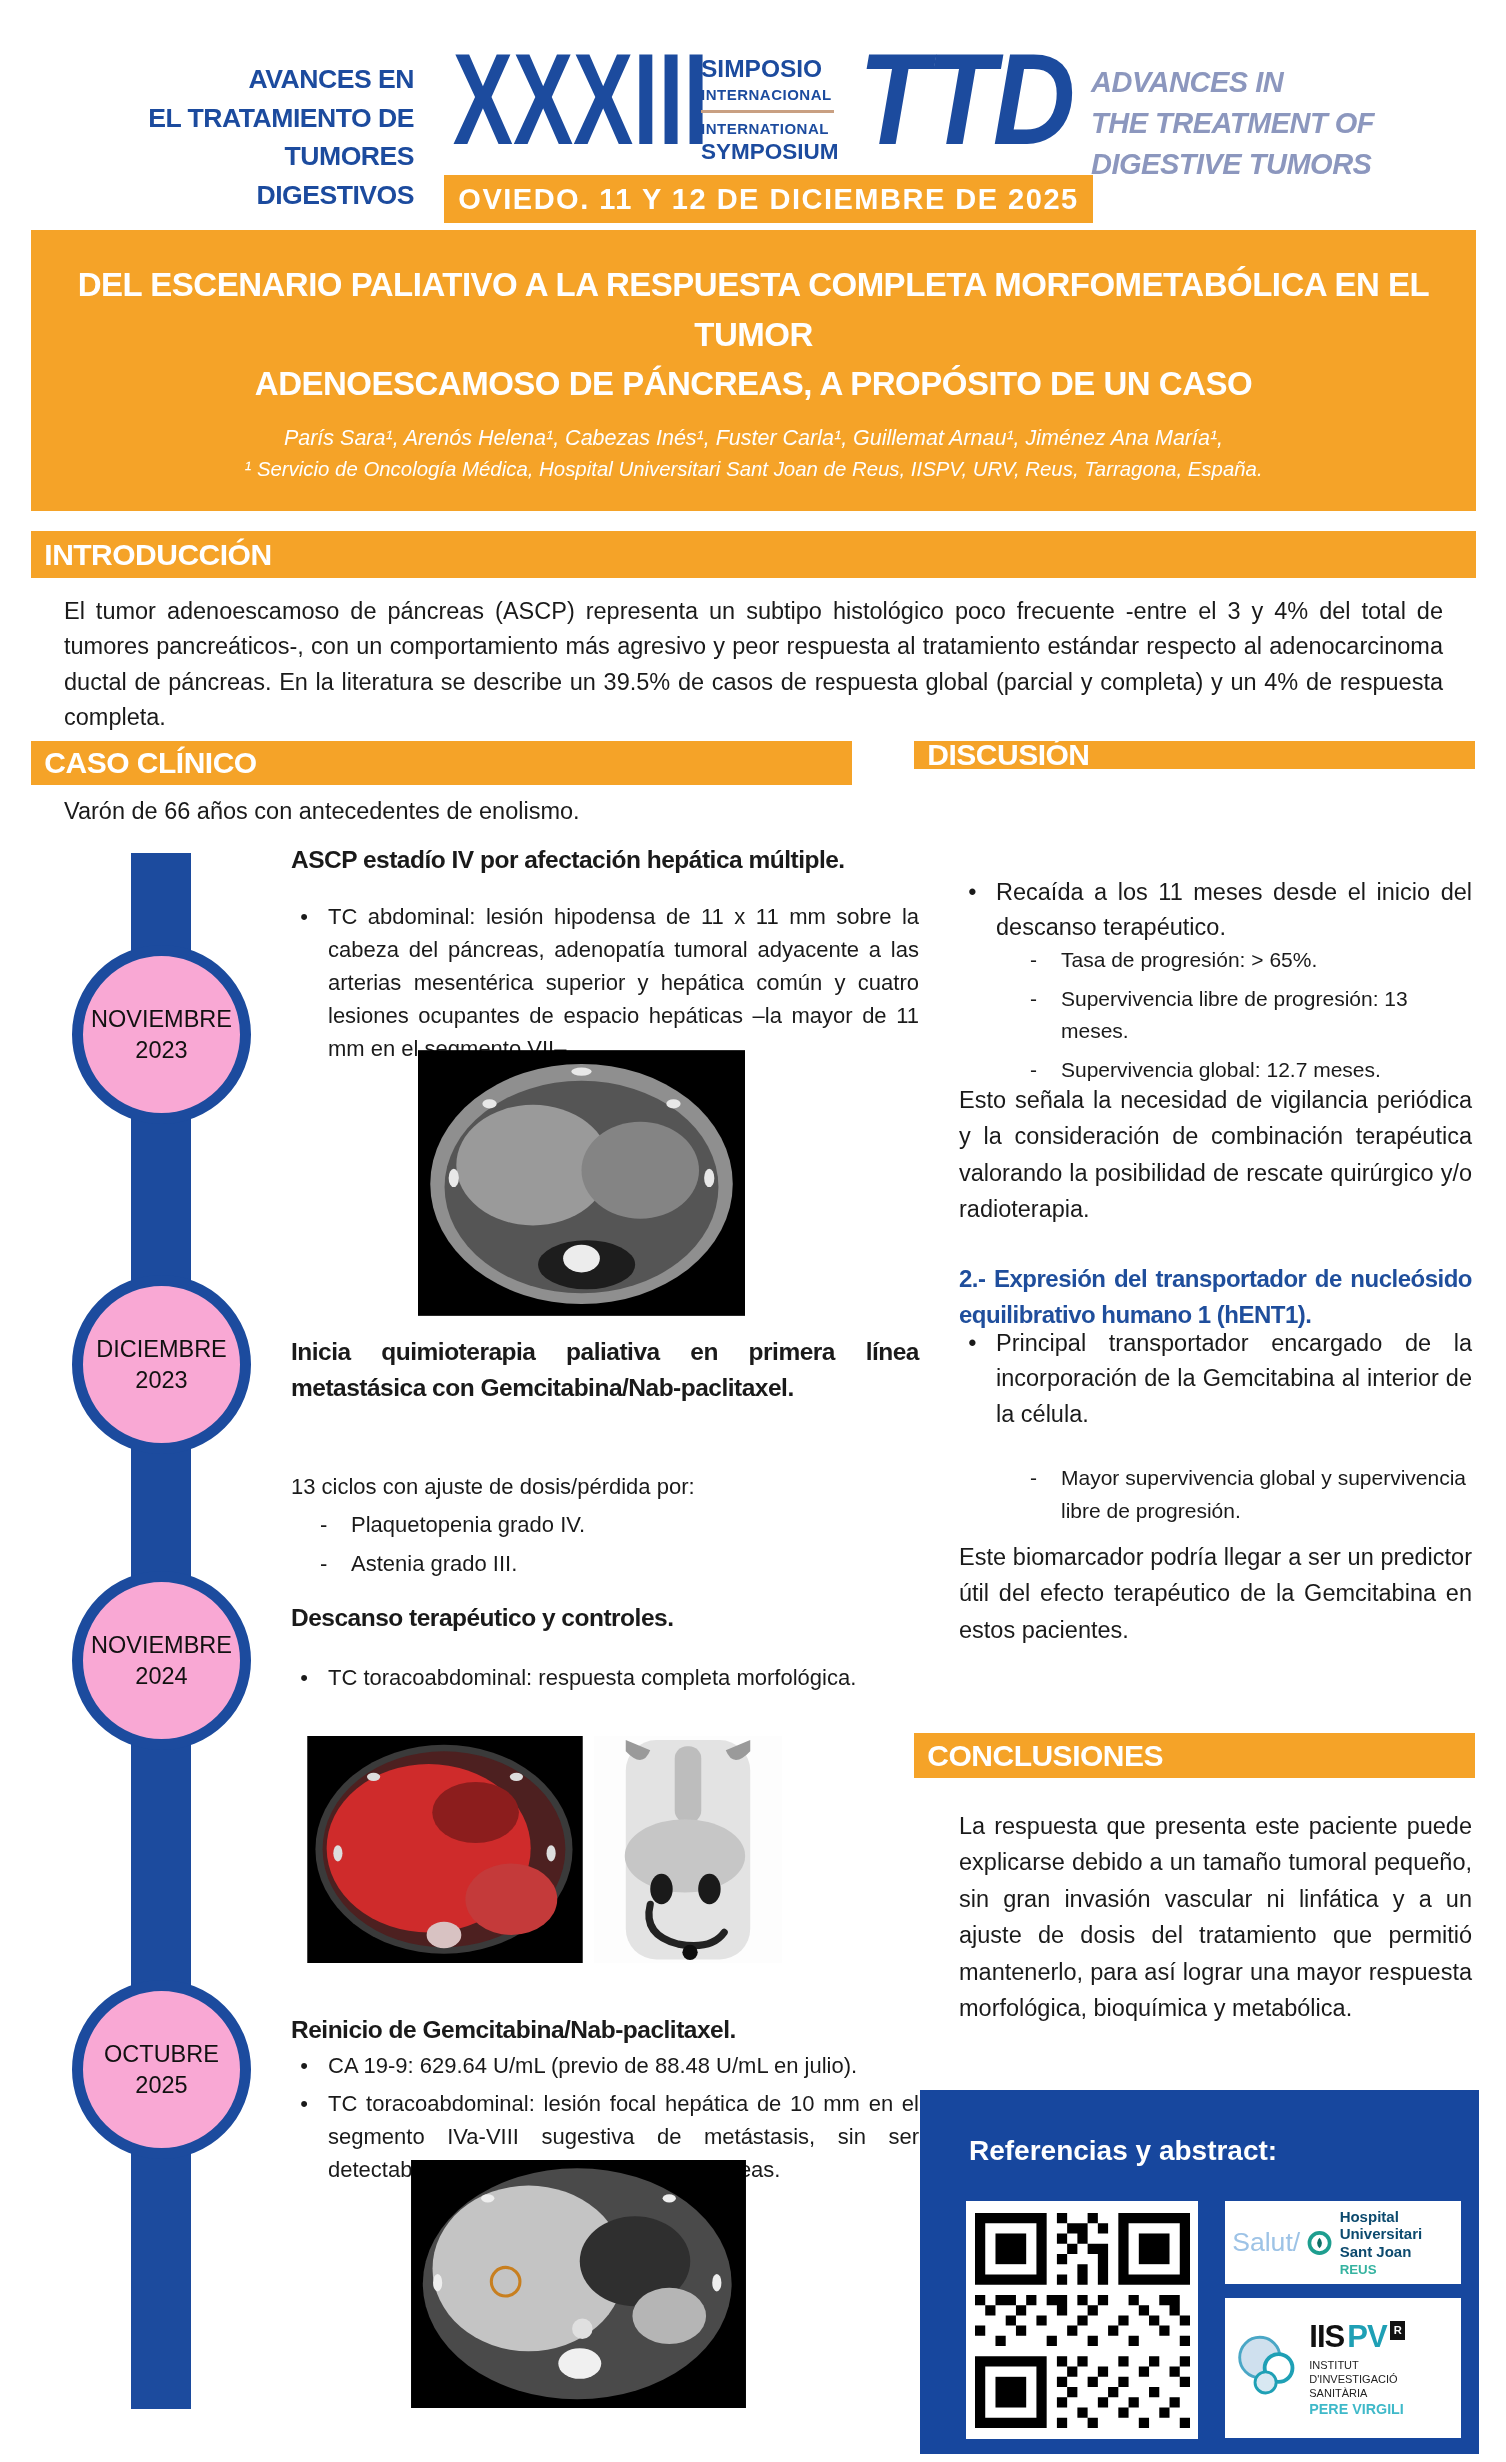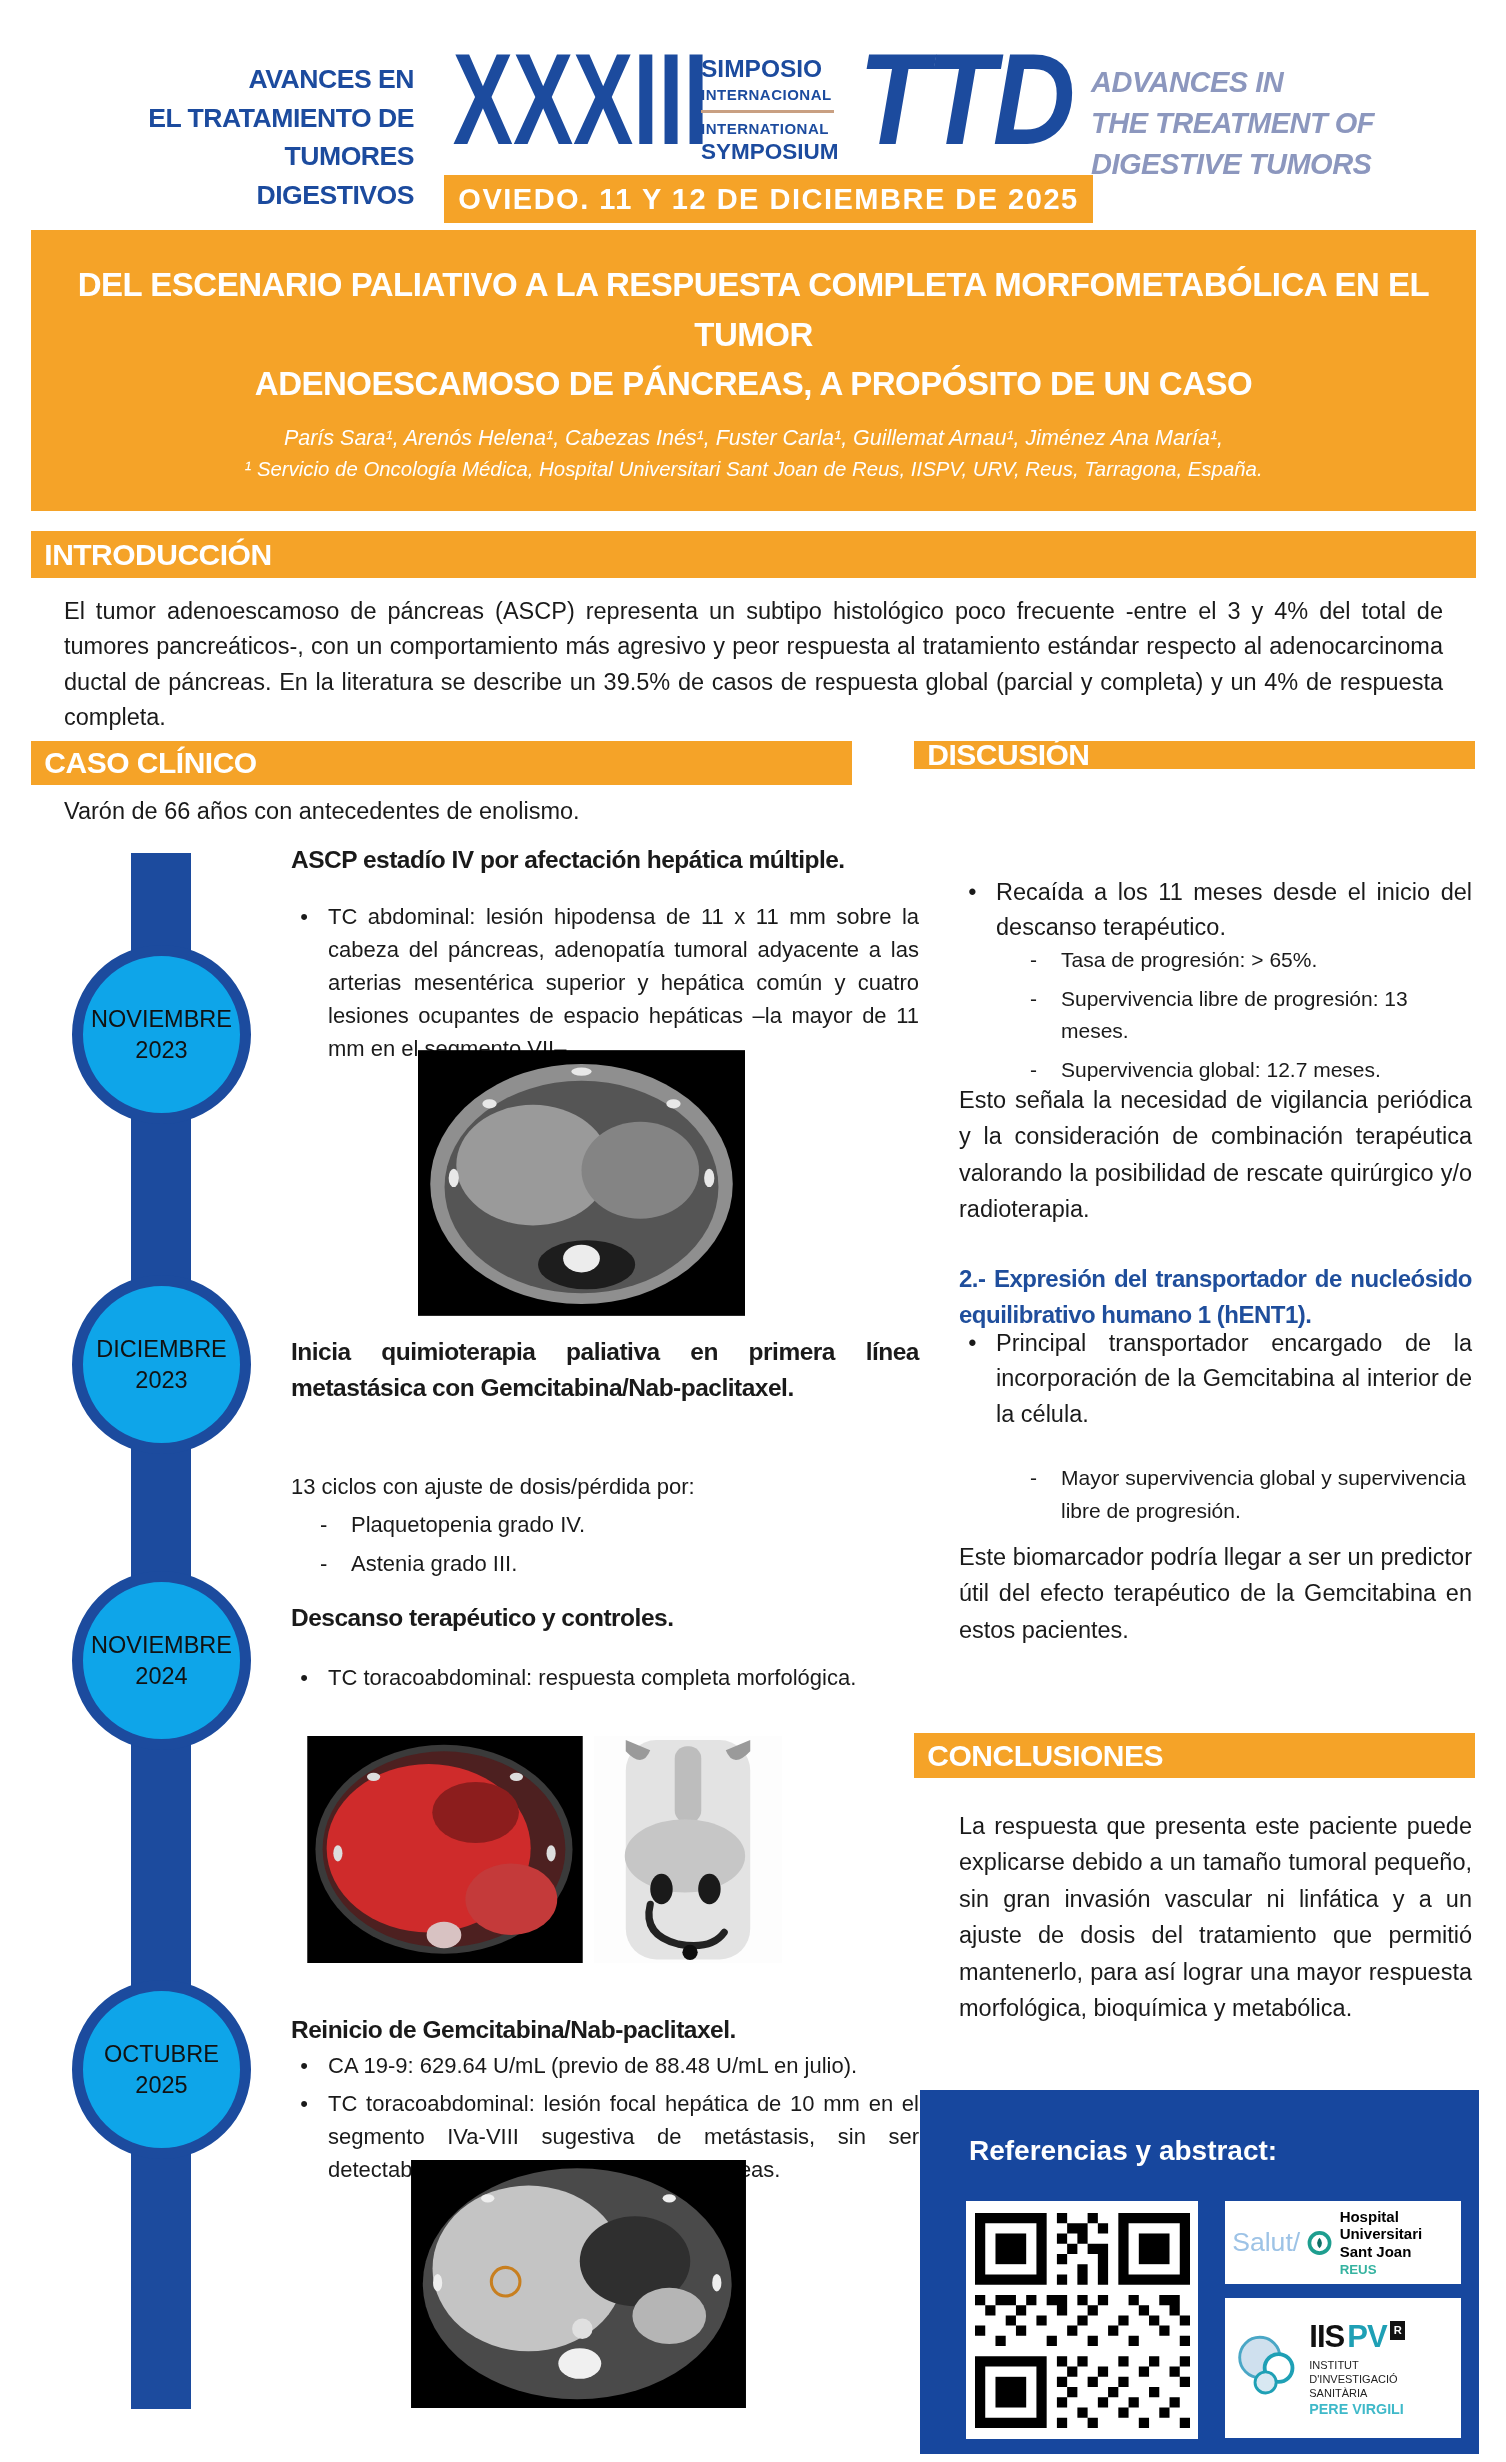--- a/index.html
+++ b/index.html
@@ -50,37 +50,37 @@
   .h-black{font-weight:bold;font-size:24.5px;line-height:1.45;letter-spacing:-0.5px;}
   .body-txt{font-size:22px;line-height:1.5;text-align:justify;}
   ul.b{list-style:none;}
   ul.b li{position:relative;padding-left:37px;margin-bottom:5.1px;}
   ul.b li::before{content:"•";position:absolute;left:9.2px;top:0;}
   ul.d{list-style:none;}
   ul.d li{position:relative;padding-left:34px;margin-bottom:6.1px;}
   ul.d li::before{content:"-";position:absolute;left:3.1px;top:0;}
   
   .tl-line{left:131px;top:853px;width:60px;height:1556px;background:var(--blue);}
-  .milestone{width:179px;height:179px;border-radius:50%;background:#0ea5e9;border:11.2px solid var(--blue);
+  .milestone{width:179px;height:179px;border-radius:50%;background:#f9a8d4;border:11.2px solid var(--blue);
     display:flex;flex-direction:column;align-items:center;justify-content:center;
     font-size:23.5px;line-height:1.3;text-align:center;color:#111;left:72px;}
   
   .h-blue{color:#1F4E9C;font-weight:bold;font-size:24px;line-height:1.5;text-align:justify;letter-spacing:-0.5px;}
   .disc-b li{font-size:23.5px;}
   .disc-d{font-size:21px;line-height:1.55;}
   .para{font-size:23.5px;line-height:1.55;text-align:justify;}
   
   .ref-box{left:920px;top:2090px;width:559px;height:364px;background:var(--navy);}
   .ref-heading{position:absolute;left:49px;top:45px;color:#fff;font-weight:bold;font-size:28px;}
   .qr-tile{position:absolute;left:46px;top:111px;width:232px;height:238px;background:#fff;
     display:flex;align-items:center;justify-content:center;}
   .card{position:absolute;left:305px;background:#fff;display:flex;align-items:center;padding:7.2px;}
   .card-salut{top:111px;width:236px;height:83px;gap:7.2px;}
   .salut-word{font-size:26.6px;color:#9DC3E6;font-weight:normal;}
-  .hosp-names{font-size:15px;font-weight:bold;color:#000000;line-height:1.15;}
+  .hosp-names{font-size:15px;font-weight:bold;color:#0c4a6e;line-height:1.15;}
   .hosp-city{font-size:13.3px;color:var(--teal2);font-weight:bold;margin-top:2px;}
   .card-iispv{top:208px;width:236px;height:140px;gap:5.1px;}
   .iispv-col{display:flex;flex-direction:column;}
   .iispv-word{font-size:31px;font-weight:900;letter-spacing:-1px;display:flex;align-items:flex-start;gap:3.1px;}
   .iispv-word .k{color:#111;}
   .iispv-word .t{color:var(--teal);}
   .reg{width:15.3px;height:19.4px;background:#111;color:#fff;font-size:11.2px;font-weight:bold;
     display:flex;align-items:center;justify-content:center;margin-top:2px;}
   .iispv-lines{font-size:11px;color:#222;line-height:1.3;margin-top:3px;}
   .iispv-lines span{display:block;}

